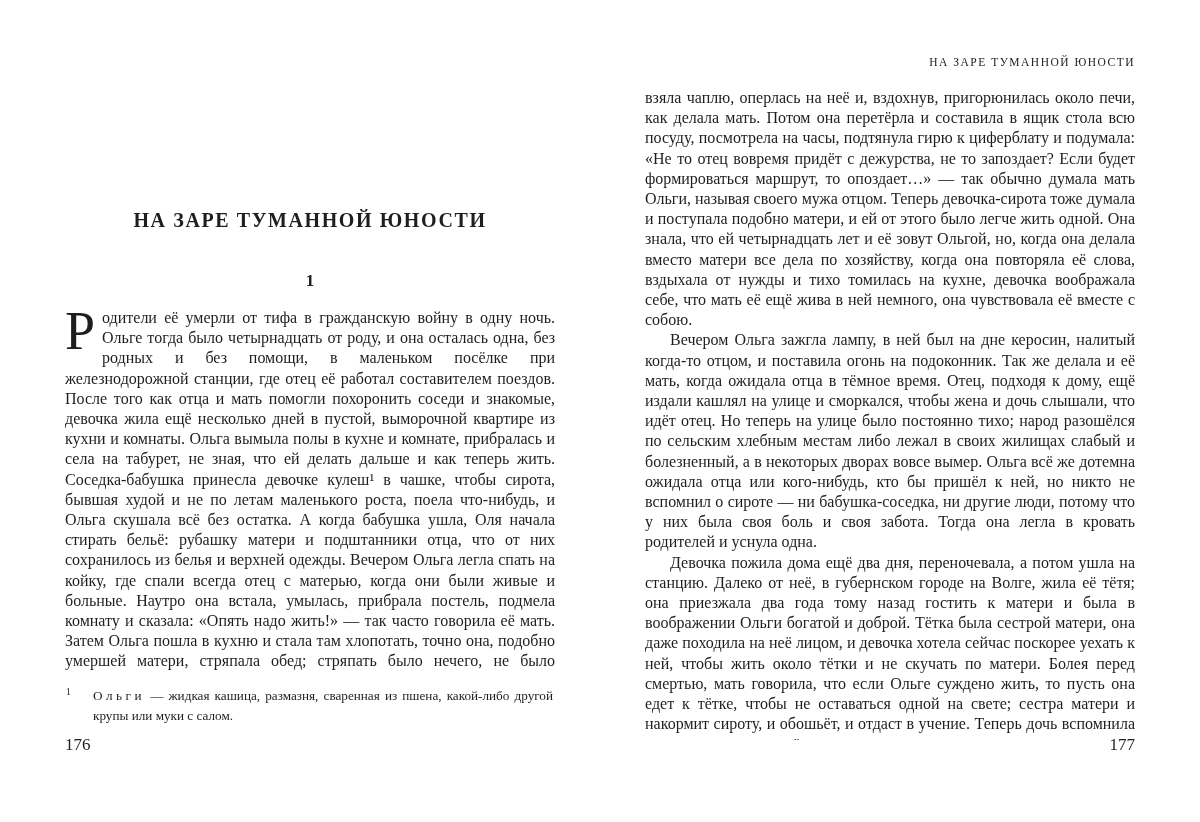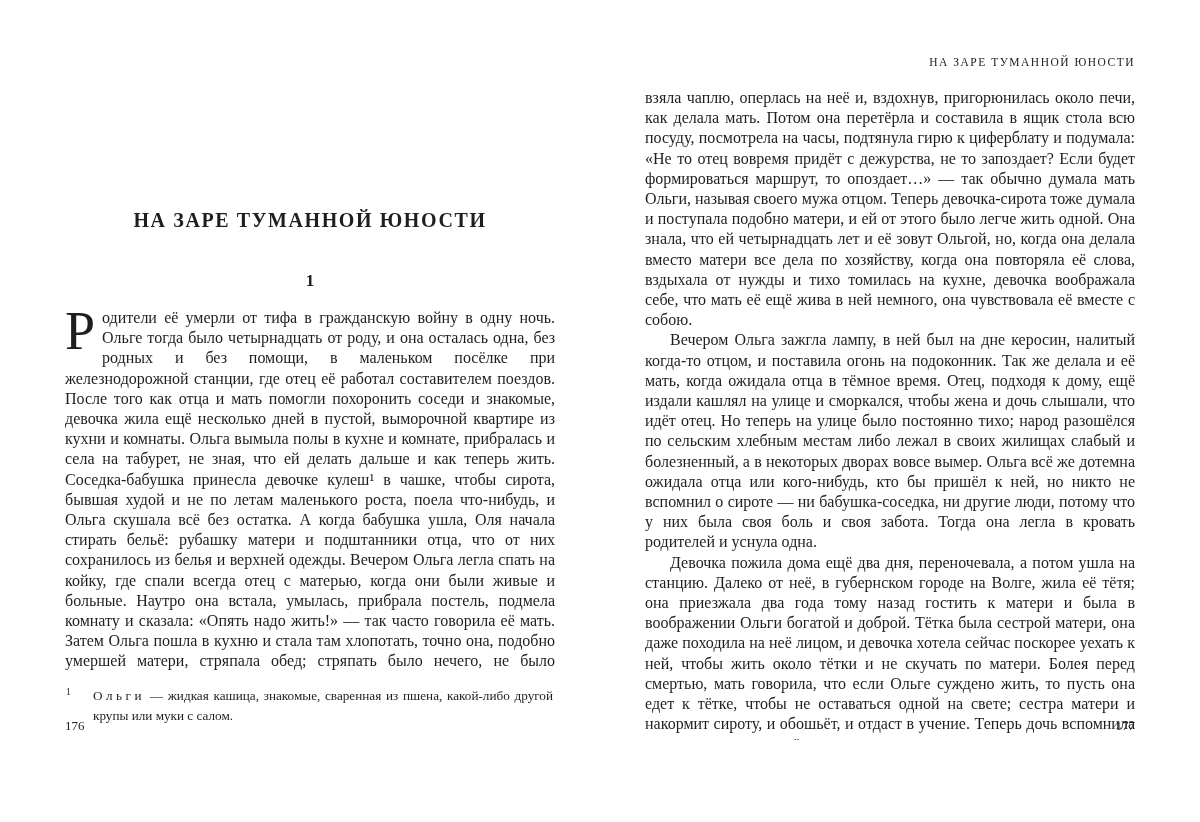--- a/index.html
+++ b/index.html
@@ -85,22 +85,22 @@
   .fn-marker {
     position: absolute;
     left: 1px;
     top: -3px;
     font-size: 9.5px;
   }
   .fn-term { letter-spacing: 3.5px; }
 
   .page-number {
     position: absolute;
-    top: 718px;
-    font-size: 13px;
+    top: 735px;
+    font-size: 17px;
   }
   .pn-left  { left: 0; }
   .pn-right { right: 0; text-align: center; }
 
   .running-header {
     position: absolute;
     top: 56px;
     right: 0;
     font-size: 11.5px;
     letter-spacing: 1.5px;
@@ -114,21 +114,21 @@
 <section class="page page-left">
   <h1 class="chapter-title">НА ЗАРЕ ТУМАННОЙ ЮНОСТИ</h1>
 
   <div class="chapter-number">1</div>
 
   <div class="body-text">
     <p class="para no-indent continued"><span class="drop-cap">Р</span><span>одители её умерли от тифа в гражданскую войну в одну ночь. Ольге тогда было четырнадцать от роду, и она осталась одна, без родных и без помощи, в маленьком посёлке при железнодорожной станции, где отец её работал составителем поездов. После того как отца и мать помогли похоронить соседи и знакомые, девочка жила ещё несколько дней в пустой, выморочной квартире из кухни и комнаты. Ольга вымыла полы в кухне и комнате, прибралась и села на табурет, не зная, что ей делать дальше и как теперь жить. Соседка-бабушка принесла девочке кулеш¹ в чашке, чтобы сирота, бывшая худой и не по летам маленького роста, поела что-нибудь, и Ольга скушала всё без остатка. А когда бабушка ушла, Оля начала стирать бельё: рубашку матери и подштанники отца, что от них сохранилось из белья и верхней одежды. Вечером Ольга легла спать на койку, где спали всегда отец с матерью, когда они были живые и больные. Наутро она встала, умылась, прибрала постель, подмела комнату и сказала: «Опять надо жить!» — так часто говорила её мать. Затем Ольга пошла в кухню и стала там хлопотать, точно она, подобно умершей матери, стряпала обед; стряпать было нечего, не было никаких продуктов, но Ольга всё же поставила пустой горшок на загнетку печки,</span></p>
   </div>
 
   <div class="footnote">
-    <span class="fn-marker">1</span><span class="fn-term">Ольги</span><span> — жидкая кашица, знакомые, сваренная из пшена, какой-либо другой крупы или муки с салом.</span>
+    <span class="fn-marker">1</span><span class="fn-term">Ольги</span><span> — жидкая кашица, размазня, сваренная из пшена, какой-либо другой крупы или муки с салом.</span>
   </div>
 
   <div class="page-number pn-left">176</div>
 </section>
 
 <section class="page page-right">
   <div class="running-header">НА ЗАРЕ ТУМАННОЙ ЮНОСТИ</div>
 
   <div class="body-text">
     <p class="para no-indent">взяла чаплю, оперлась на неё и, вздохнув, пригорюнилась около печи, как делала мать. Потом она перетёрла и составила в ящик стола всю посуду, посмотрела на часы, подтянула гирю к циферблату и подумала: «Не то отец вовремя придёт с дежурства, не то запоздает? Если будет формироваться маршрут, то опоздает…» — так обычно думала мать Ольги, называя своего мужа отцом. Теперь девочка-сирота тоже думала и поступала подобно матери, и ей от этого было легче жить одной. Она знала, что ей четырнадцать лет и её зовут Ольгой, но, когда она делала вместо матери все дела по хозяйству, когда она повторяла её слова, вздыхала от нужды и тихо томилась на кухне, девочка воображала себе, что мать её ещё жива в ней немного, она чувствовала её вместе с собою.</p>

